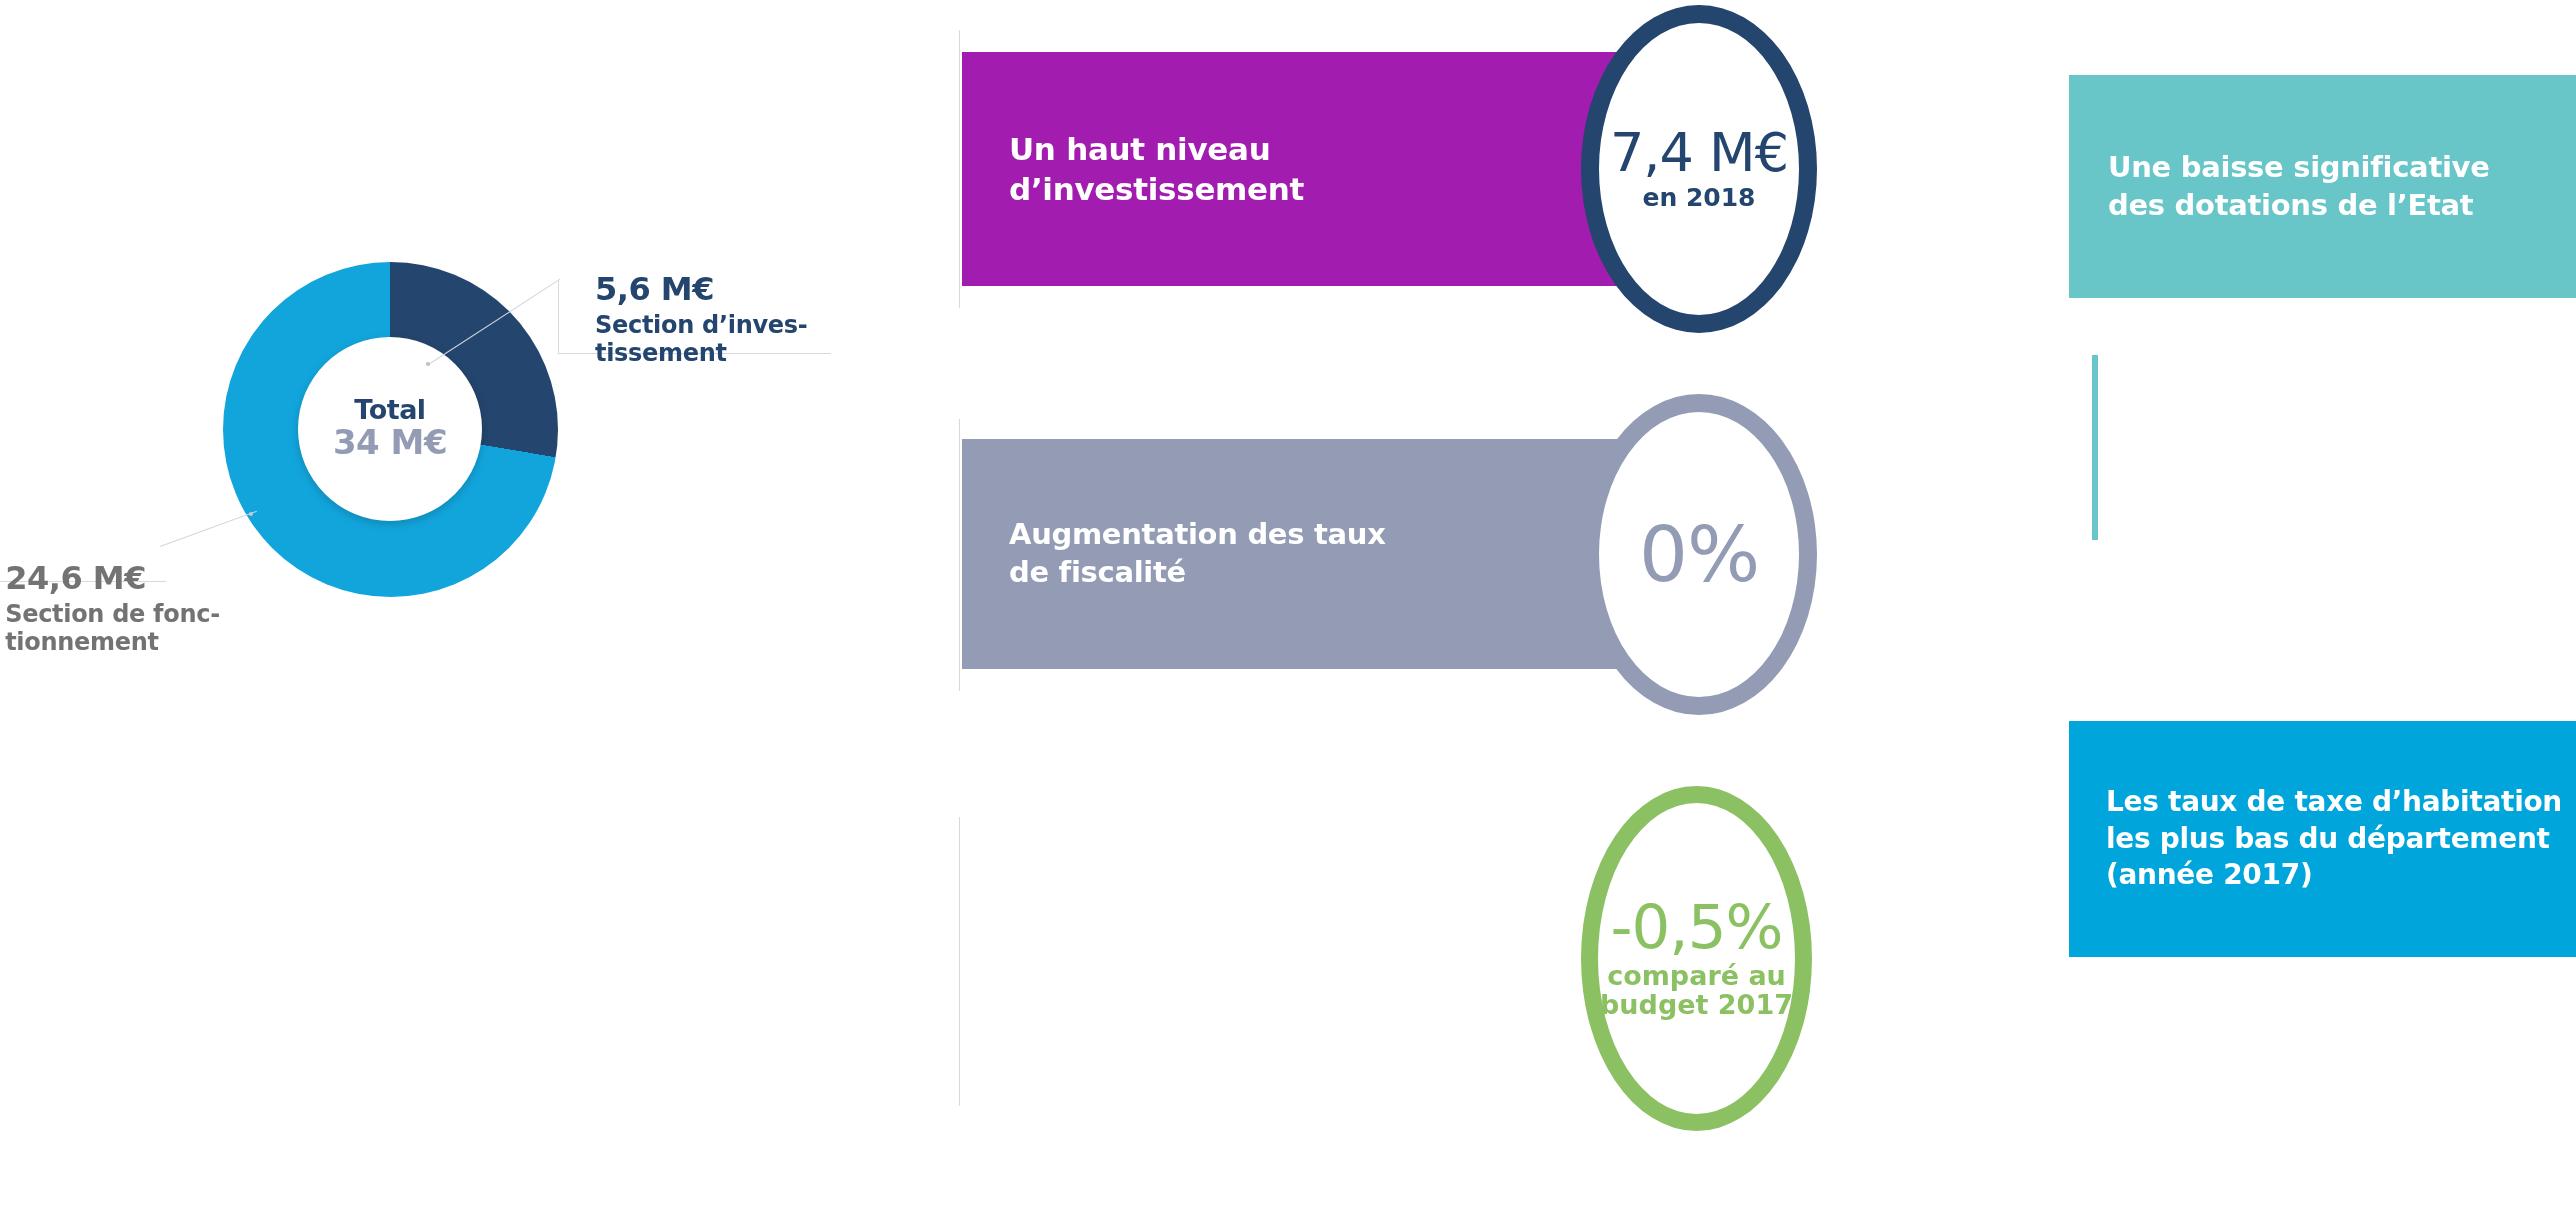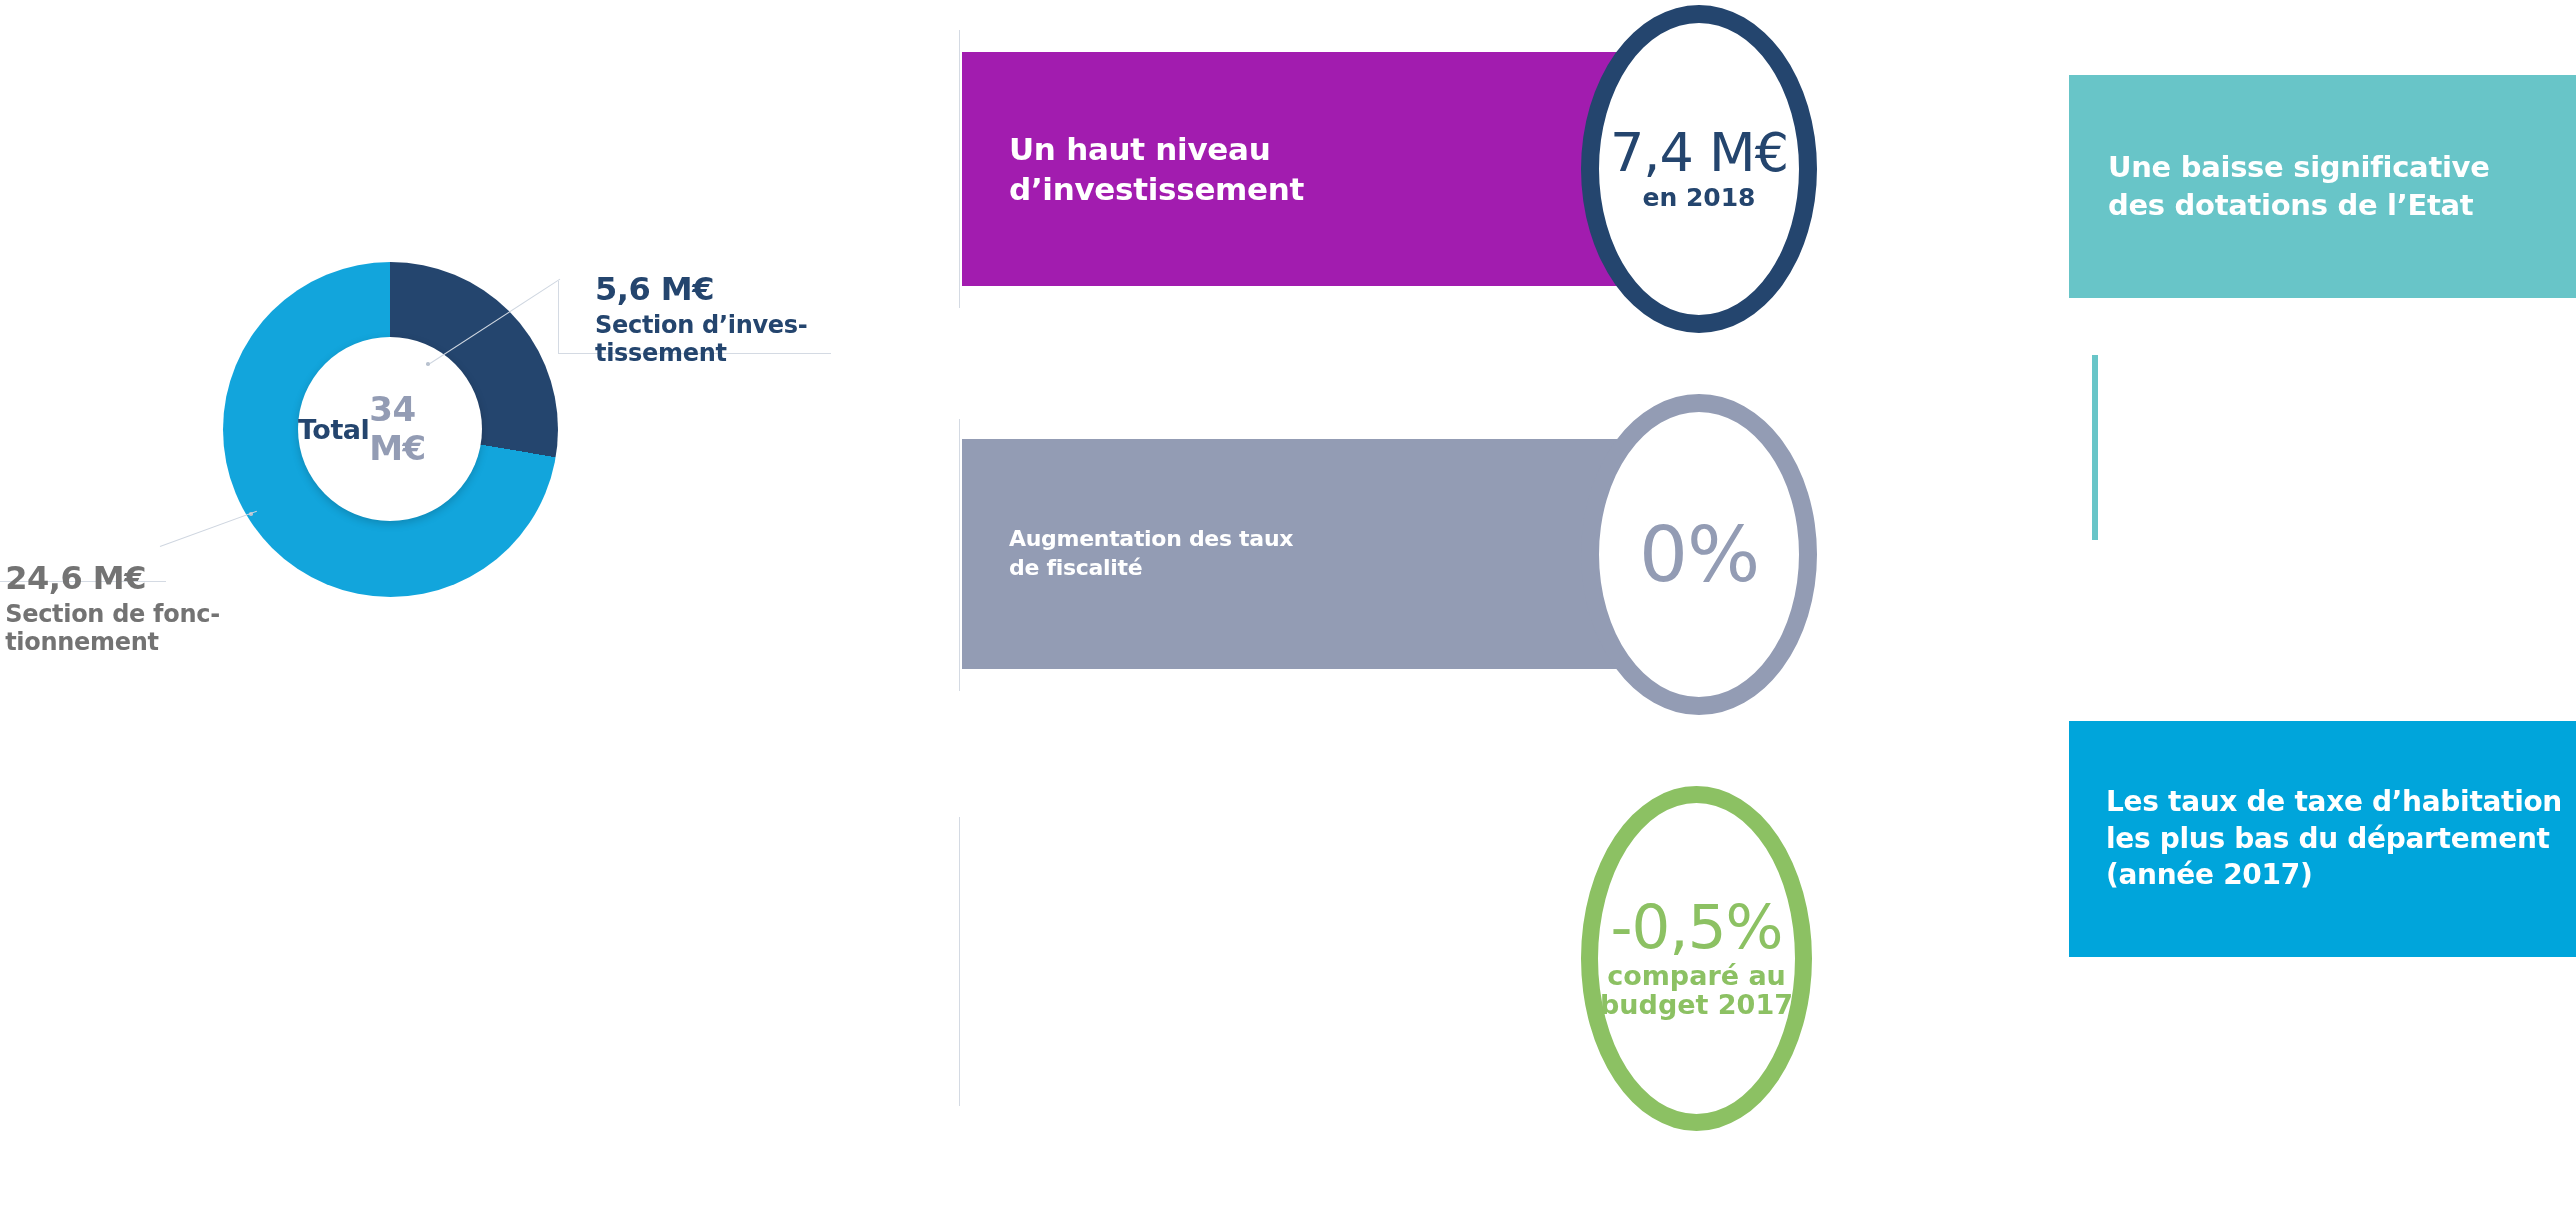--- a/index.html
+++ b/index.html
@@ -7,21 +7,21 @@
        font-family:"DejaVu Sans","Liberation Sans",sans-serif;}
 
   .stage{position:absolute;left:0;top:0;width:2974px;height:1214px;}
 
   
   .donut-wrap{position:absolute;left:223px;top:262px;width:335px;height:335px;}
   .donut{position:absolute;left:0;top:0;width:335px;height:335px;border-radius:50%;}
   .donut-hole{position:absolute;left:75px;top:75px;width:184px;height:184px;
               border-radius:50%;background:#ffffff;
               box-shadow:0 3.1px 8.2px rgba(0,0,0,.18);
-              display:flex;flex-direction:row;align-items:center;justify-content:center;}
+              display:flex;flex-direction:column;align-items:center;justify-content:center;}
   .donut-hole .t1{font-size:27px;font-weight:bold;color:#24456e;letter-spacing:-0.5px;line-height:1;}
   .donut-hole .t2{font-size:34px;font-weight:bold;color:#939cb4;letter-spacing:-0.5px;line-height:1.15;}
   .leader-diag{position:absolute;height:1px;background:#cfd6e0;transform-origin:left center;}
   .leader-dot{position:absolute;width:3.6px;height:3.6px;border-radius:50%;background:#b9c2cf;}
 
   .lbl{position:absolute;}
   .lbl .big{font-size:32px;font-weight:bold;line-height:1.05;letter-spacing:-0.5px;}
   .lbl .sub{font-size:24px;font-weight:bold;line-height:1.16;letter-spacing:-0.3px;margin-top:5.2px;}
   .lbl-navy .big,.lbl-navy .sub{color:#24456e;}
   .lbl-cyan .big,.lbl-cyan .sub{color:#737373;}
@@ -92,21 +92,21 @@
     </div>
     <div class="ring" style="left:619px;top:-47px;width:236px;height:328px;border:18.5px solid #24456e;">
       <div class="num" style="font-size:54px;color:#24456e;">7,4 M€</div>
       <div class="cap" style="font-size:25px;color:#24456e;margin-top:7.2px;">en 2018</div>
     </div>
   </div>
 
   <div class="banner" style="left:962px;top:439px;width:855px;height:230px;">
     <div class="tick" style="left:-3.1px;top:-19.6px;height:272px;"></div>
     <div class="bar" style="width:657px;background:#939cb4;">
-      <div class="txt" style="font-size:22px;margin-left:47px;">
+      <div class="txt" style="font-size:29px;margin-left:47px;">
         <span>Augmentation des taux</span><br>
         <span>de fiscalité</span>
       </div>
     </div>
     <div class="ring" style="left:619px;top:-45px;width:236px;height:321px;border:18.5px solid #939cb4;">
       <div class="num" style="font-size:77px;color:#939cb4;">0%</div>
     </div>
   </div>
 
   <div class="banner" style="left:962px;top:848px;width:855px;height:225px;">

